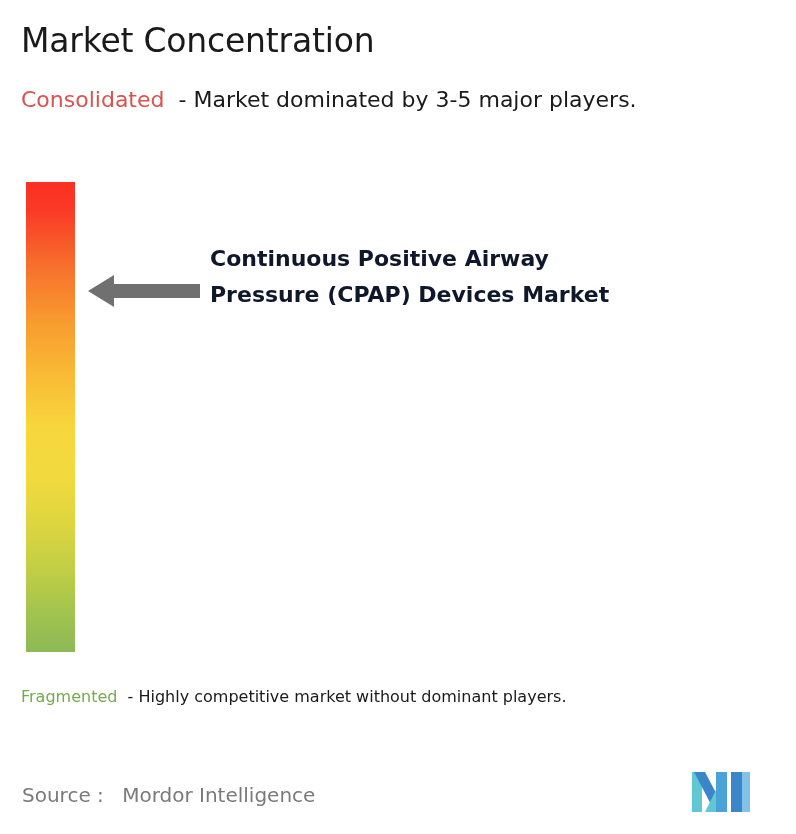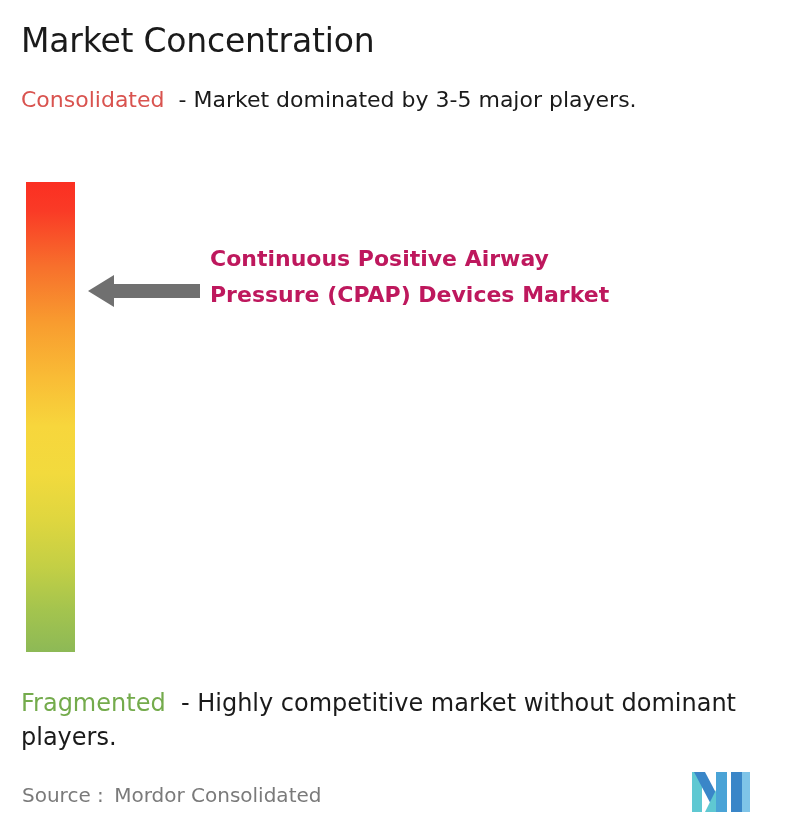--- a/index.html
+++ b/index.html
@@ -77,49 +77,49 @@
 
   
   .callout-label {
     position: absolute;
     left: 210px;
     top: 241px;
     width: 400px;
     font-size: 22px;
     font-weight: 700;
     line-height: 1.62;
-    color: #be185d;
+    color: #0f172a;
   }
 
   
   .legend-bottom {
     position: absolute;
     left: 21px;
     top: 686px;
     width: 765px;
-    font-size: 24px;
+    font-size: 16px;
     font-weight: 400;
     line-height: 1.42;
     color: #1a1a1a;
   }
   .legend-bottom .kw {
     color: #74ab4c;
   }
 
   
   .source-line {
     position: absolute;
     left: 22px;
     top: 783px;
     font-size: 20px;
     font-weight: 400;
     color: #7a7a7a;
     white-space: nowrap;
   }
-  .source-line .src-label { margin-right: 4px; }
+  .source-line .src-label { margin-right: 12px; }
 
   
   .brand-logo {
     position: absolute;
     left: 692px;
     top: 770px;
     width: 60px;
     height: 44px;
   }
 </style>
@@ -135,21 +135,21 @@
 <div class="callout-arrow">
   <svg width="112" height="38" viewBox="0 0 112 38" xmlns="http://www.w3.org/2000/svg">
     <polygon points="0,19 26,3 26,12 112,12 112,26 26,26 26,35" fill="#707070"></polygon>
   </svg>
 </div>
 
 <div class="callout-label">Continuous Positive Airway Pressure (CPAP) Devices Market</div>
 
 <div class="legend-bottom"><span class="kw" style="color: rgb(116, 171, 76);">Fragmented</span>&nbsp; <span>- Highly competitive market without dominant players.</span></div>
 
-<div class="source-line"><span class="src-label">Source :</span> <span>Mordor Consolidated</span></div>
+<div class="source-line"><span class="src-label">Source :</span> <span>Mordor Intelligence</span></div>
 
 <div class="brand-logo">
   <svg width="60" height="44" viewBox="0 0 60 44" xmlns="http://www.w3.org/2000/svg">
 
     <polygon points="0,2 10,2 10,42 0,42" fill="#5fc8d2"></polygon>
 
     <polygon points="2,2 13,2 34,42 23,42" fill="#3a86c8"></polygon>
 
     <polygon points="24,2 35,2 35,42 24,42" fill="#4aa3d6"></polygon>
 

